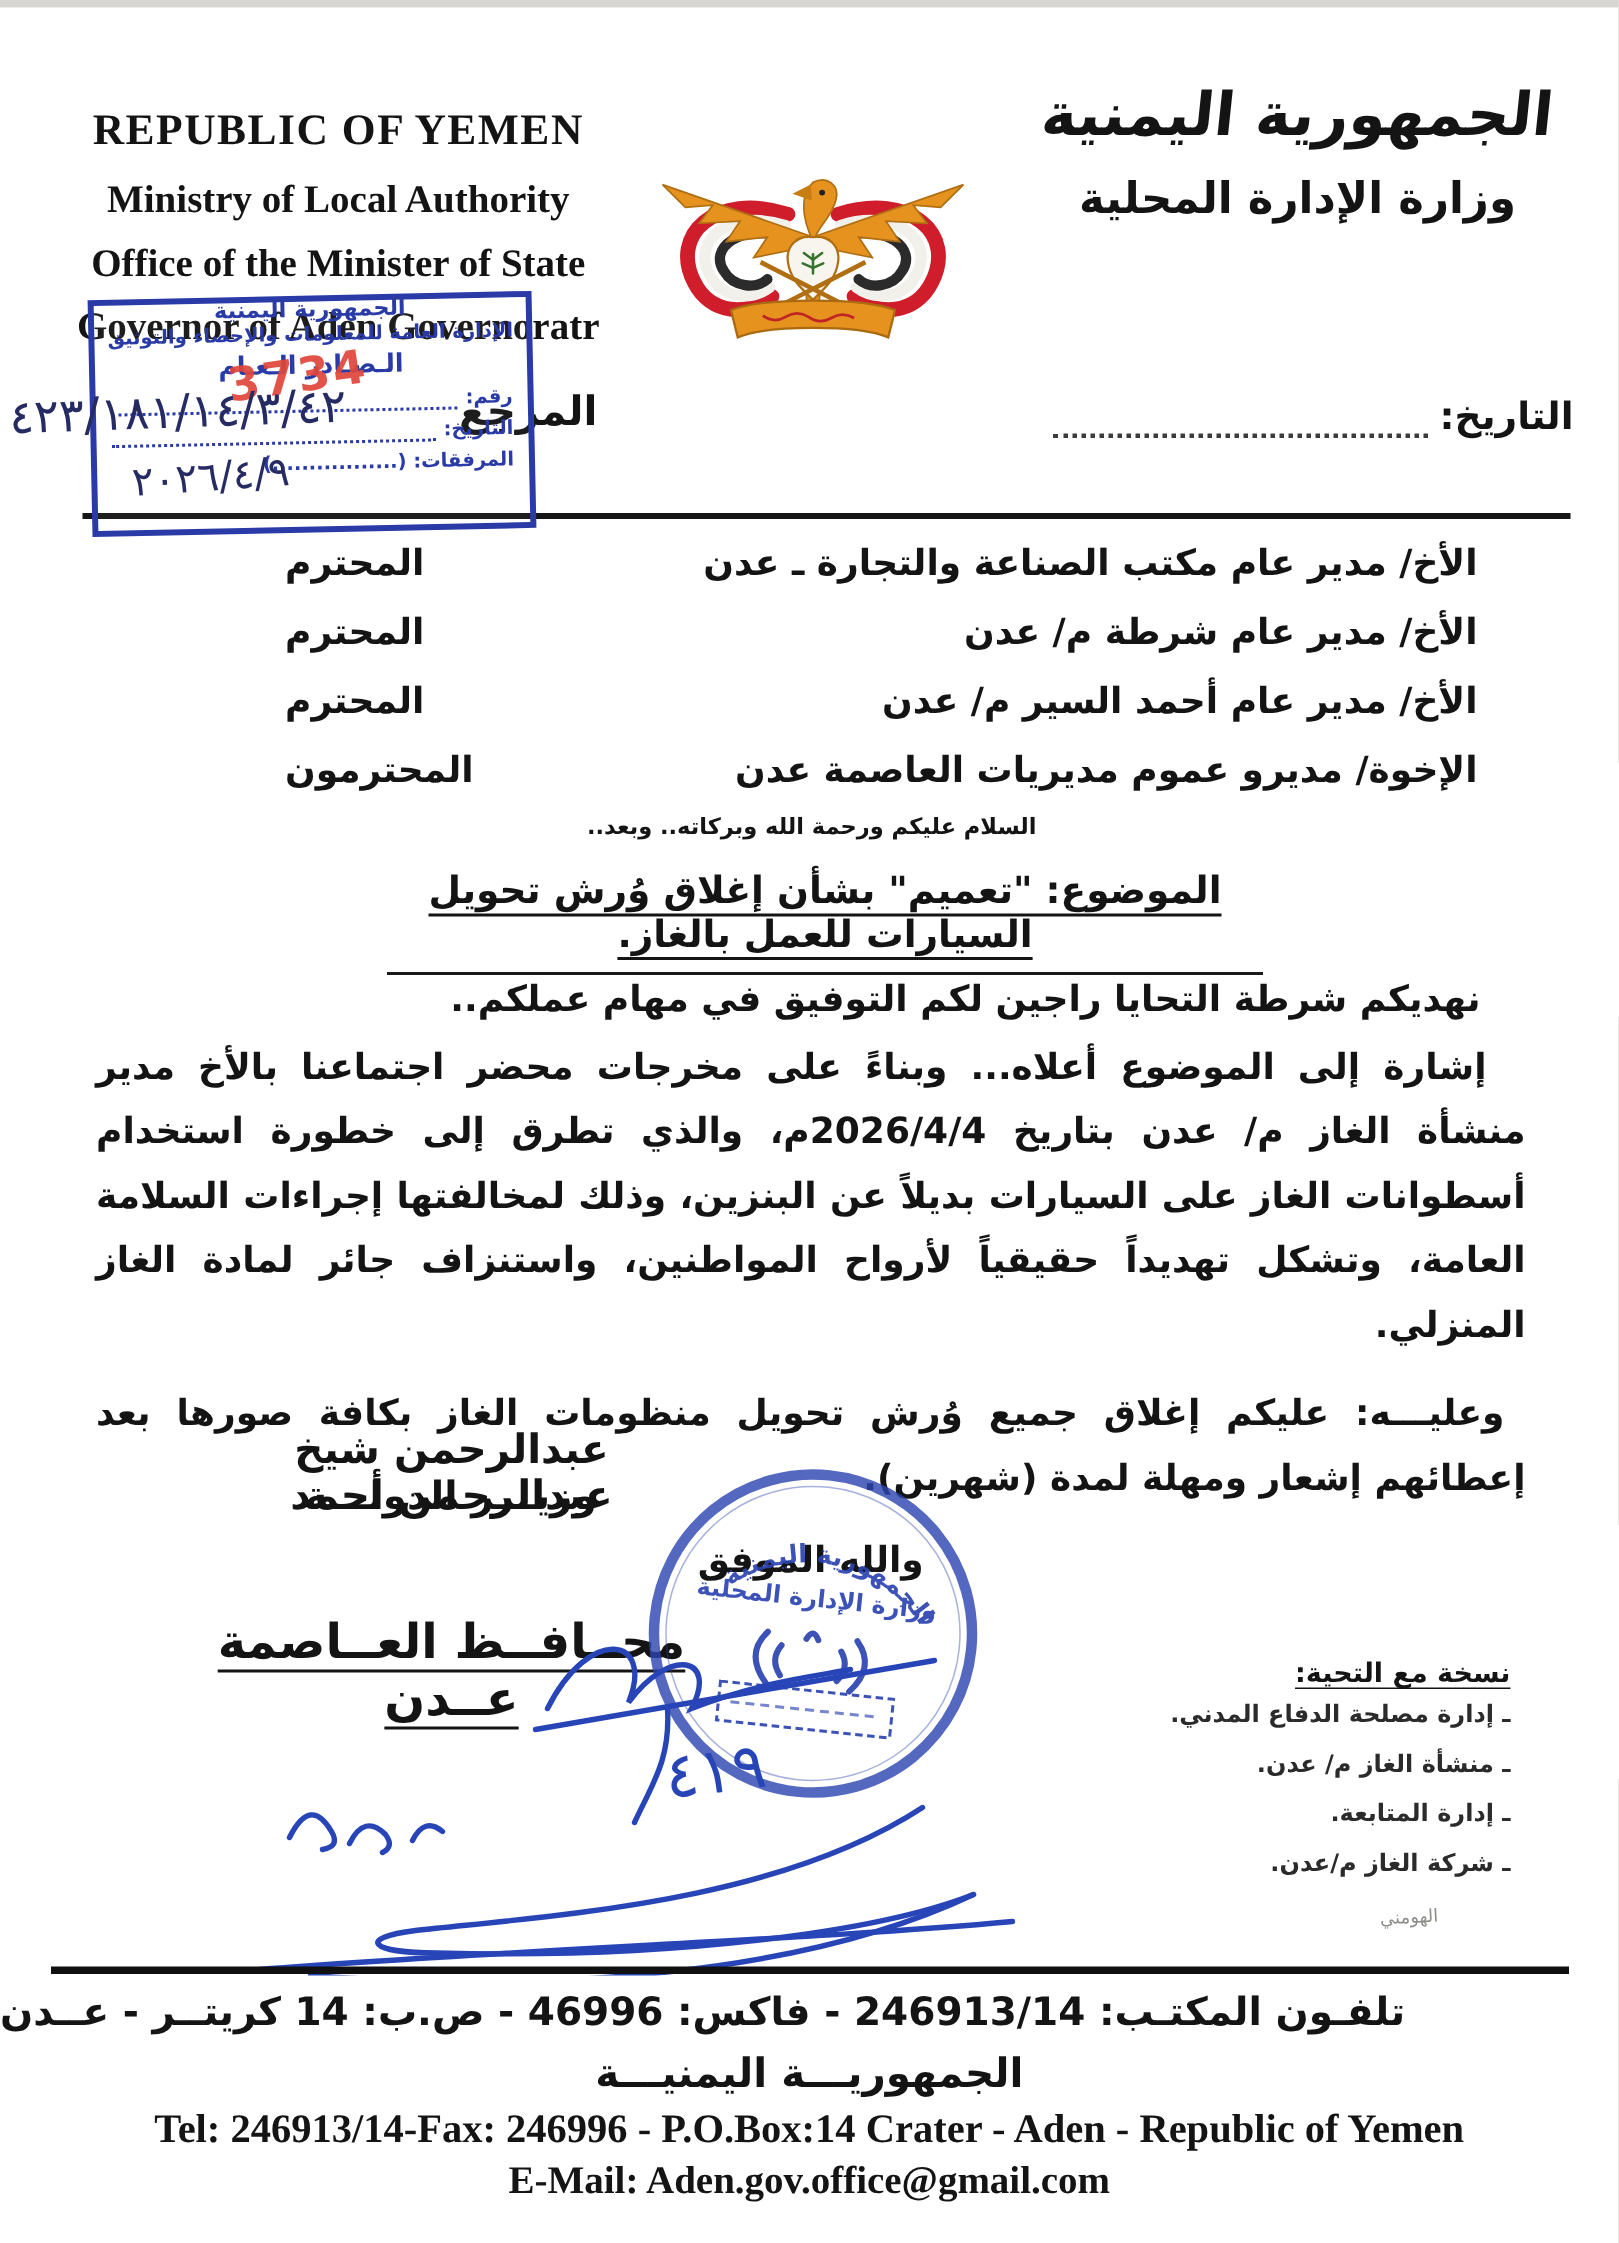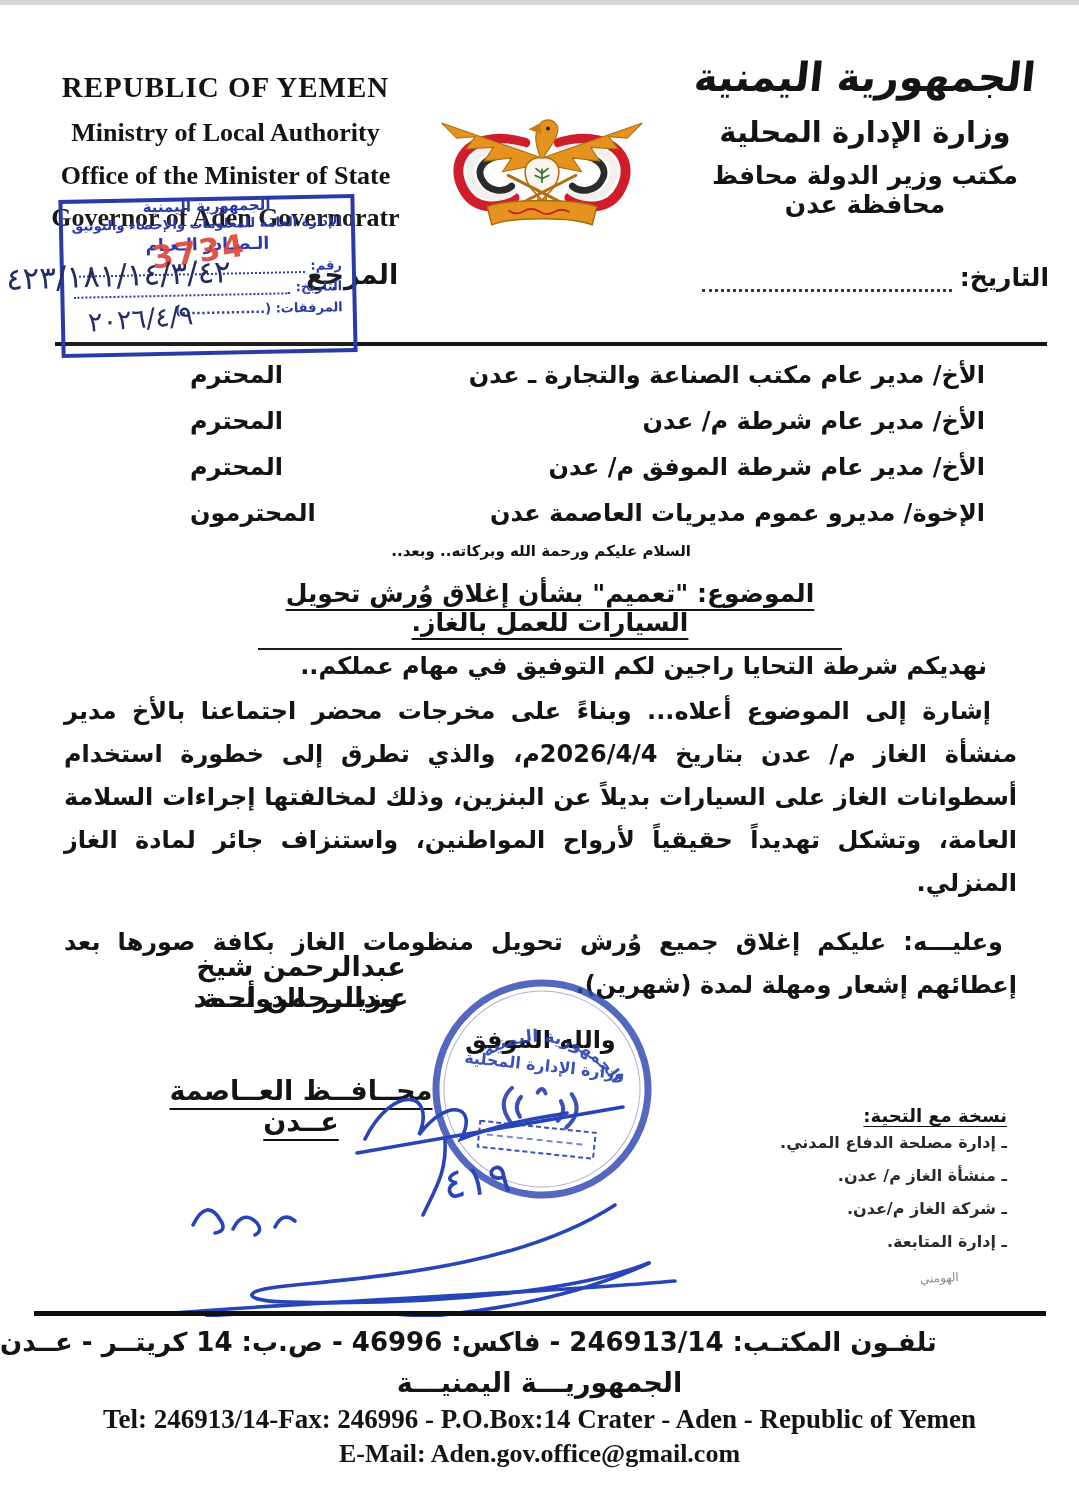--- a/index.html
+++ b/index.html
@@ -67,21 +67,21 @@
   
   .body-block{position:absolute;left:64px;right:62px;top:640px;direction:rtl;font-size:24px;font-weight:700;line-height:43px;text-align:justify;text-align-last:right;}
   .body-p1{margin:0 30px 0 0;}
   .body-p2{margin:2px 0 0 0;text-indent:26px;}
   .body-p3{margin:16px 0 0 0;text-indent:14px;}
   .body-close{margin:12px 0 0 0;text-align:center;text-align-last:center;}
 
   
   .sig-name{position:absolute;left:133px;top:946px;width:336px;text-align:center;font-size:27px;font-weight:700;direction:rtl;}
   .sig-title1{position:absolute;left:203px;top:978px;width:200px;text-align:left;font-size:26px;font-weight:700;direction:rtl;}
-  .sig-title2{position:absolute;left:133px;top:1070px;width:336px;text-align:center;font-size:27px;font-weight:700;direction:rtl;
+  .sig-title2{position:absolute;left:133px;top:1070px;width:336px;text-align:center;font-size:32px;font-weight:700;direction:rtl;
     text-decoration:underline;text-underline-offset:8px;text-decoration-thickness:2px;}
   .round-stamp{position:absolute;left:426px;top:968px;width:232px;height:232px;transform:rotate(6deg);opacity:.92;}
   .sig-ink{position:absolute;left:115px;top:1072px;width:590px;height:240px;}
 
   
   .copy-block{position:absolute;right:72px;top:1100px;width:240px;direction:rtl;text-align:right;}
   .copy-title{font-size:18px;font-weight:700;text-decoration:underline;text-underline-offset:4px;}
   .copy-item{font-size:16px;font-weight:700;line-height:33px;color:#2b2b2b;}
   .margin-note{position:absolute;right:120px;top:1266px;font-size:12px;color:#8f8d88;transform:rotate(-3deg);direction:rtl;}
 
@@ -143,21 +143,20 @@
       <path d="M106,152 L196,106 M194,152 L104,106" stroke="#b06f12" stroke-width="4" fill="none"></path>
 
       <path d="M78,148 C106,137 194,137 222,148 L216,172 C190,161 110,161 84,172 Z" fill="#e5921f" stroke="#a96a10" stroke-width="2"></path>
       <path d="M106,153 q10,7 20,1 q10,-6 20,0 q10,7 20,1 q10,-6 20,0" stroke="#c02424" stroke-width="2.4" fill="none"></path>
     </svg>
   </div>
 
   <div class="ar-block ar">
     <div class="ar-callig">الجمهورية اليمنية</div>
     <div class="ar-ministry">وزارة الإدارة المحلية</div>
-    <div class="ar-office">مكتب وزير الدولة محافظ محافظة عدن</div>
   </div>
 
   <div class="date-row">
     <span>التاريخ:</span>
     <span class="leader-dots"></span>
   </div>
   <div class="ref-label ar">المرجع</div>
   <div class="head-rule"></div>
 
   <div class="stamp-box">
@@ -184,21 +183,21 @@
   <div class="addr-block">
     <div class="addr-row">
       <span class="addr-to">الأخ/ مدير عام مكتب الصناعة والتجارة ـ عدن</span>
       <span class="addr-hon">المحترم</span>
     </div>
     <div class="addr-row">
       <span class="addr-to">الأخ/ مدير عام شرطة م/ عدن</span>
       <span class="addr-hon">المحترم</span>
     </div>
     <div class="addr-row">
-      <span class="addr-to">الأخ/ مدير عام شرطة الموفق م/ عدن</span>
+      <span class="addr-to">الأخ/ مدير عام أحمد السير م/ عدن</span>
       <span class="addr-hon">المحترم</span>
     </div>
     <div class="addr-row">
       <span class="addr-to">الإخوة/ مديرو عموم مديريات العاصمة عدن</span>
       <span class="addr-hon">المحترمون</span>
     </div>
   </div>
   <div class="greeting">السلام عليكم ورحمة الله وبركاته.. وبعد..</div>
 
   <div class="subject">الموضوع: "تعميم" بشأن إغلاق وُرش تحويل السيارات للعمل بالغاز.</div>
@@ -251,22 +250,22 @@
         <path d="M58,236 C238,222 430,216 560,204"></path>
       </g>
       <text x="330" y="122" font-size="42" fill="#2845b8" font-family="DejaVu Sans, sans-serif" transform="rotate(-7 330 122)">٤١٩</text>
     </svg>
   </div>
 
   <div class="copy-block">
     <div class="copy-title">نسخة مع التحية:</div>
     <div class="copy-item">ـ إدارة مصلحة الدفاع المدني.</div>
     <div class="copy-item">ـ منشأة الغاز م/ عدن.</div>
+    <div class="copy-item">ـ إدارة المتابعة.</div>
     <div class="copy-item">ـ شركة الغاز م/عدن.</div>
-    <div class="copy-item">ـ إدارة المتابعة.</div>
   </div>
   <div class="margin-note">الهومني</div>
 
   <div class="foot-rule"></div>
   <div class="foot-ar">تلفـون المكتـب: 246913/14 - فاكس: 46996 - ص.ب: 14 كريتــر - عــدن</div>
   <div class="foot-country">الجمهوريـــة اليمنيـــة</div>
   <div class="foot-en">Tel: 246913/14-Fax: 246996 - P.O.Box:14 Crater - Aden - Republic of Yemen</div>
   <div class="foot-email">E-Mail: Aden.gov.office@gmail.com</div>
 
 </div>

